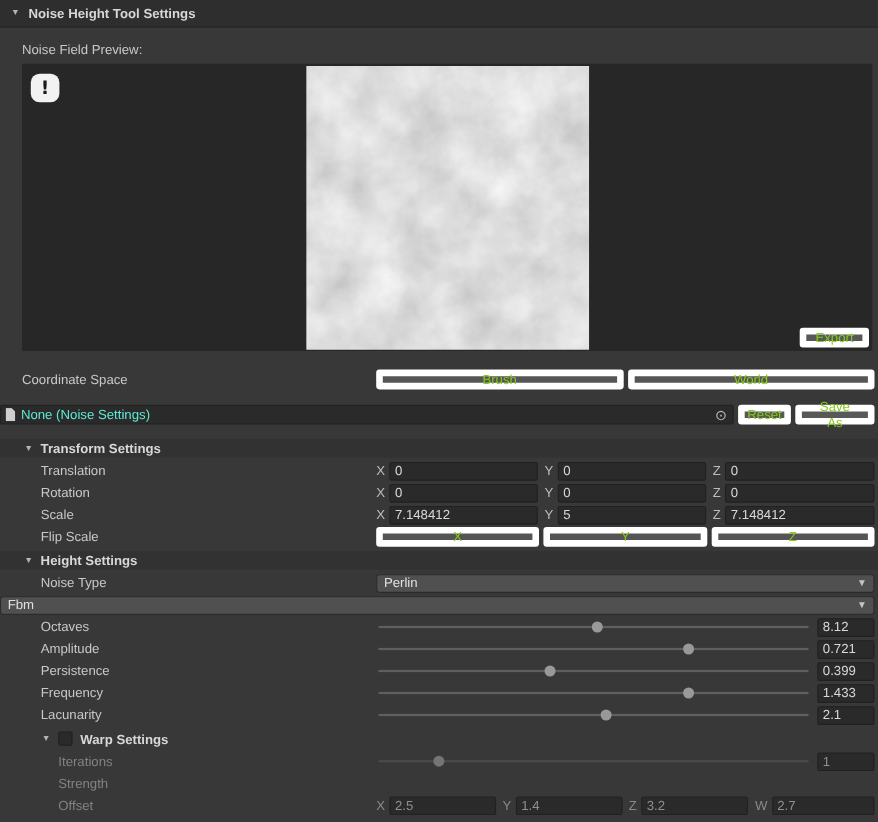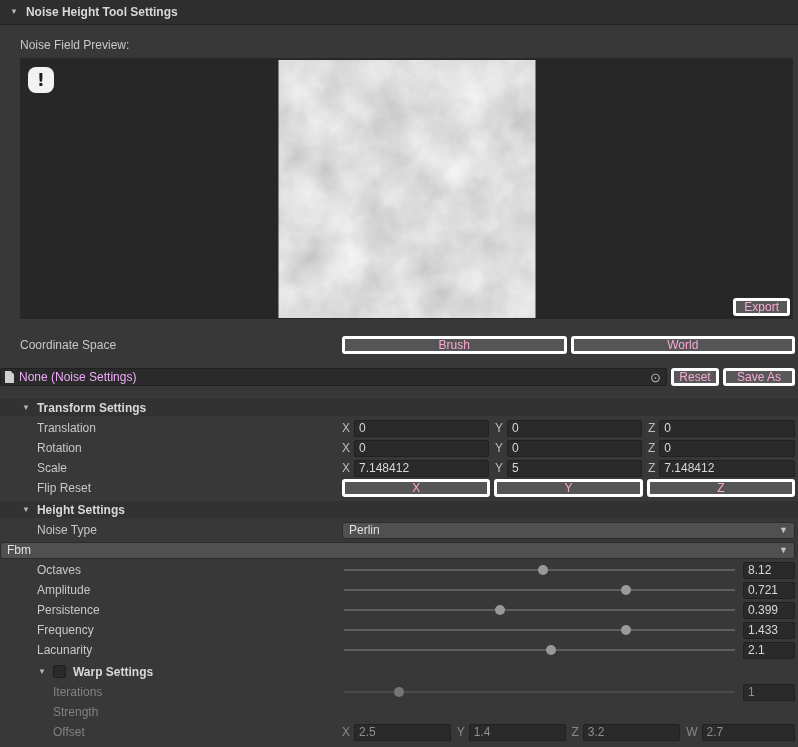--- a/index.html
+++ b/index.html
@@ -28,21 +28,21 @@
     position:absolute; left:8px; top:9px; width:26px; height:26px;
     background:#f2f2f2; color:#1b1b1b; border-radius:8px;
     display:flex; align-items:center; justify-content:center;
     font-weight:bold; font-size:17px; font-family:"DejaVu Sans", sans-serif;
   }
   .noise-img {
     position:absolute; left:50%; top:2px; transform:translateX(-50%);
     width:257px; height:258px; display:block;
   }
   .btn {
-    background:#585858; color:#f9a8d4; border:3px solid #ffffff; border-radius:3px;
+    background:#585858; color:#84cc16; border:6px solid #ffffff; border-radius:3px;
     font-family:"Liberation Sans", sans-serif; font-size:12px;
     height:18px; display:flex; align-items:center; justify-content:center;
     cursor:default; padding:0 8px;
   }
   .export-btn { position:absolute; right:3px; bottom:3px; }
 
   .row { display:flex; align-items:center; height:20px; padding-right:3px; }
   .row-label { flex:0 0 342px; padding-left:20px; white-space:nowrap; overflow:hidden; }
   .ind1 { padding-left:37px; }
   .ind2 { padding-left:53px; }
@@ -52,21 +52,21 @@
 
   .object-field {
     flex:1; height:18px; background:#2a2a2a; border:1px solid #212121; border-radius:2px;
     display:flex; align-items:center; padding:0 4px; gap:5px; position:relative;
   }
   .doc-icon {
     width:9px; height:12px; background:#cfcfcf;
     clip-path: polygon(0 0, 62% 0, 100% 28%, 100% 100%, 0 100%);
     flex:none;
   }
-  .obj-text { flex:1; color:#f0abfc; white-space:nowrap; overflow:hidden; }
+  .obj-text { flex:1; color:#5eead4; white-space:nowrap; overflow:hidden; }
   .picker { color:#b9b9b9; font-size:13px; line-height:1; padding:0 1px; }
   .reset-btn { width:48px; flex:none; }
   .saveas-btn { width:72px; flex:none; }
 
   .section {
     display:flex; align-items:center; height:17px; background:#323232;
     gap:7px; margin:3px 0 2px 0;
   }
   .section .tri { margin-left:22px; }
   .section.warp { background:transparent; }
@@ -219,21 +219,21 @@
         </div>
       <div class="axis">
           <span class="axis-letter">Z</span>
           <input class="field" value="7.148412" style="">
         </div>
     </div>
   </div>
 </div>
 
 <div class="row">
-  <div class="row-label ind1">Flip Reset</div>
+  <div class="row-label ind1">Flip Scale</div>
   <div class="ctrl">
     <button class="btn seg-btn">X</button>
     <button class="btn seg-btn">Y</button>
     <button class="btn seg-btn">Z</button>
   </div>
 </div>
 
 <div class="section">
   <span class="tri">▼</span>
   <span class="bold">Height Settings</span>

